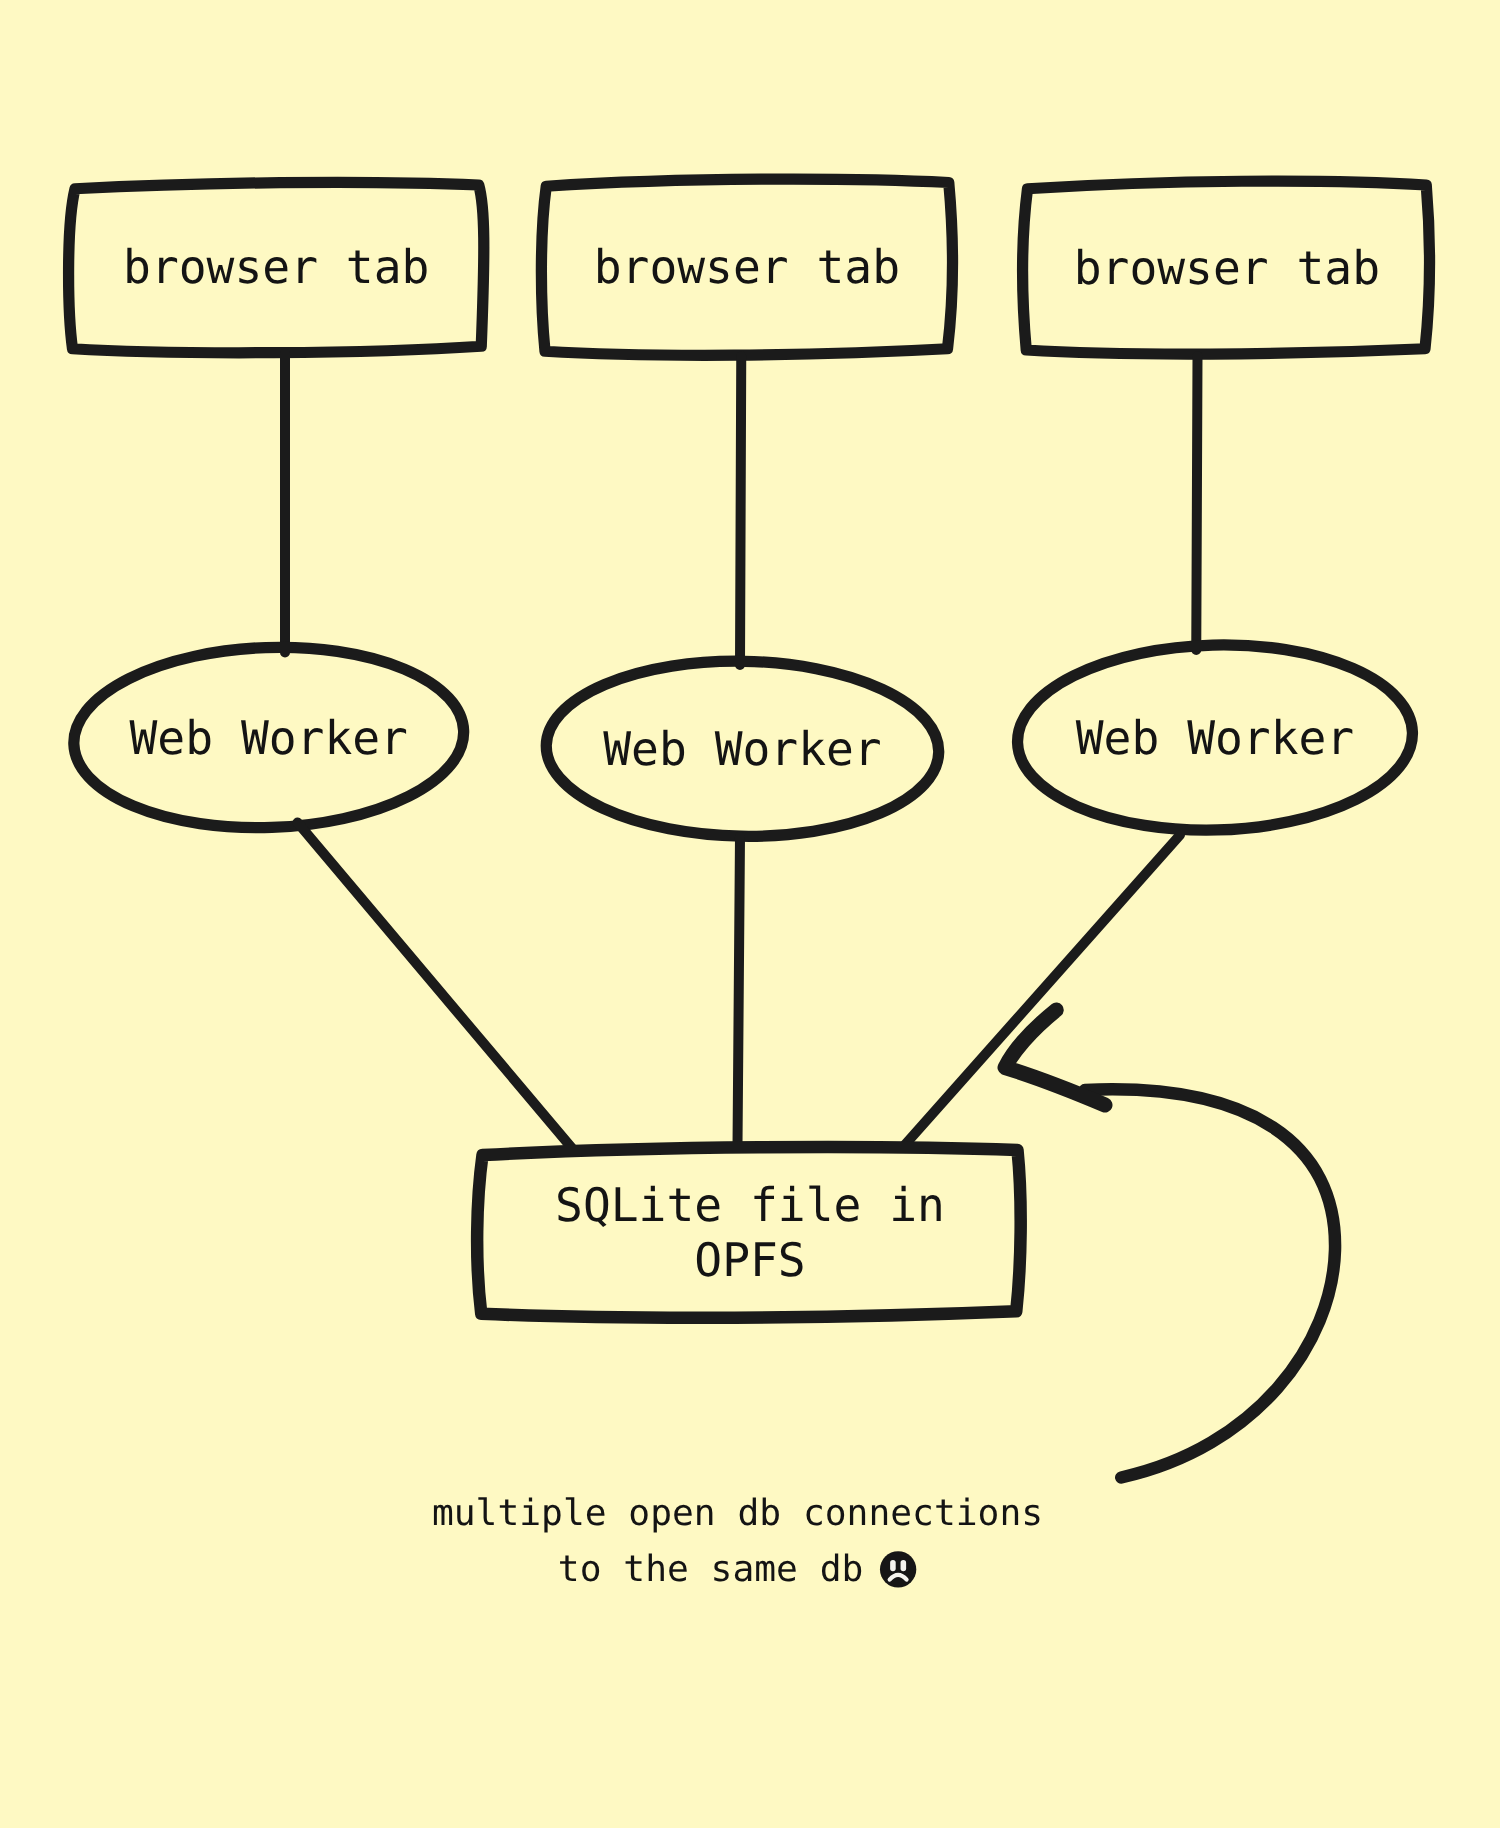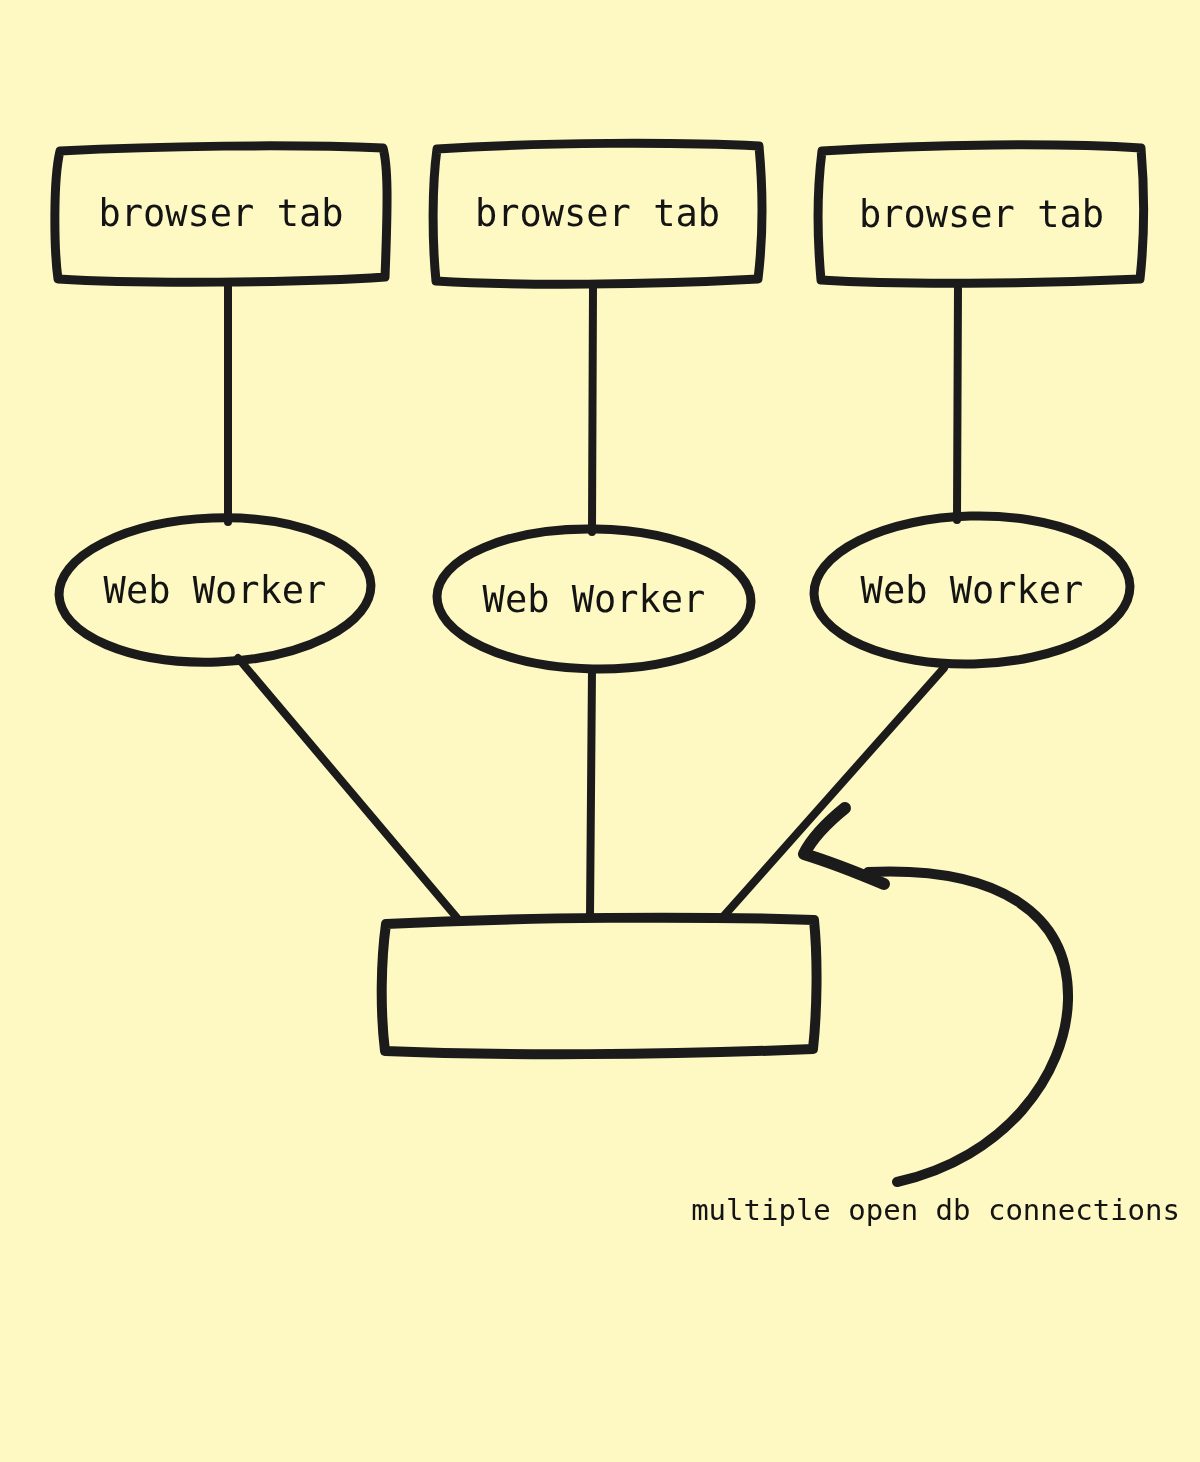--- a/index.html
+++ b/index.html
@@ -45,21 +45,21 @@
   }
   .sqlite-label .row { line-height: 37px; }
   .sqlite-label .row + .row { margin-top: 7px; }
   .caption {
     position: absolute;
     left: 0;
     top: 1188px;
     width: 1180px;
     display: flex;
     flex-direction: column;
-    align-items: flex-end;
+    align-items: center;
     font-size: 29px;
     font-weight: 500;
     color: #141414;
     line-height: 45px;
   }
   .caption .row2 {
     display: flex;
     align-items: center;
     gap: 12px;
   }
@@ -99,18 +99,31 @@
   </svg>
 
   <div class="node-label" style="left:52px; top:143px; width:338px; height:140px;">browser tab</div>
   <div class="node-label" style="left:430px; top:141px; width:335px; height:144px;">browser tab</div>
   <div class="node-label" style="left:815px; top:143px; width:333px; height:142px;">browser tab</div>
 
   <div class="node-label" style="left:59px; top:518px; width:312px; height:145px;">Web Worker</div>
   <div class="node-label" style="left:437px; top:529px; width:314px; height:140px;">Web Worker</div>
   <div class="node-label" style="left:814px; top:516px; width:316px; height:148px;">Web Worker</div>
 
+  <div class="sqlite-label" style="left:378px; top:916px; width:444px; height:140px;">
+    <div class="row">SQLite file in</div>
+    <div class="row">OPFS</div>
+  </div>
 
   <div class="caption">
     <div class="row1">multiple open db connections</div>
+    <div class="row2">
+      <span>to the same db</span>
+      <svg class="sad-face" viewBox="0 0 32 32">
+        <circle cx="16" cy="16" r="15" fill="#161616"></circle>
+        <rect x="9.4" y="8.2" width="4.6" height="9.4" rx="2.3" fill="#f5f4ef"></rect>
+        <rect x="18.0" y="8.2" width="4.6" height="9.4" rx="2.3" fill="#f5f4ef"></rect>
+        <path d="M9,24.5 Q16,16.5 23,24.5" stroke="#f5f4ef" stroke-width="3.4" fill="none" stroke-linecap="round"></path>
+      </svg>
+    </div>
   </div>
 
 </div>
 
 </body></html>

